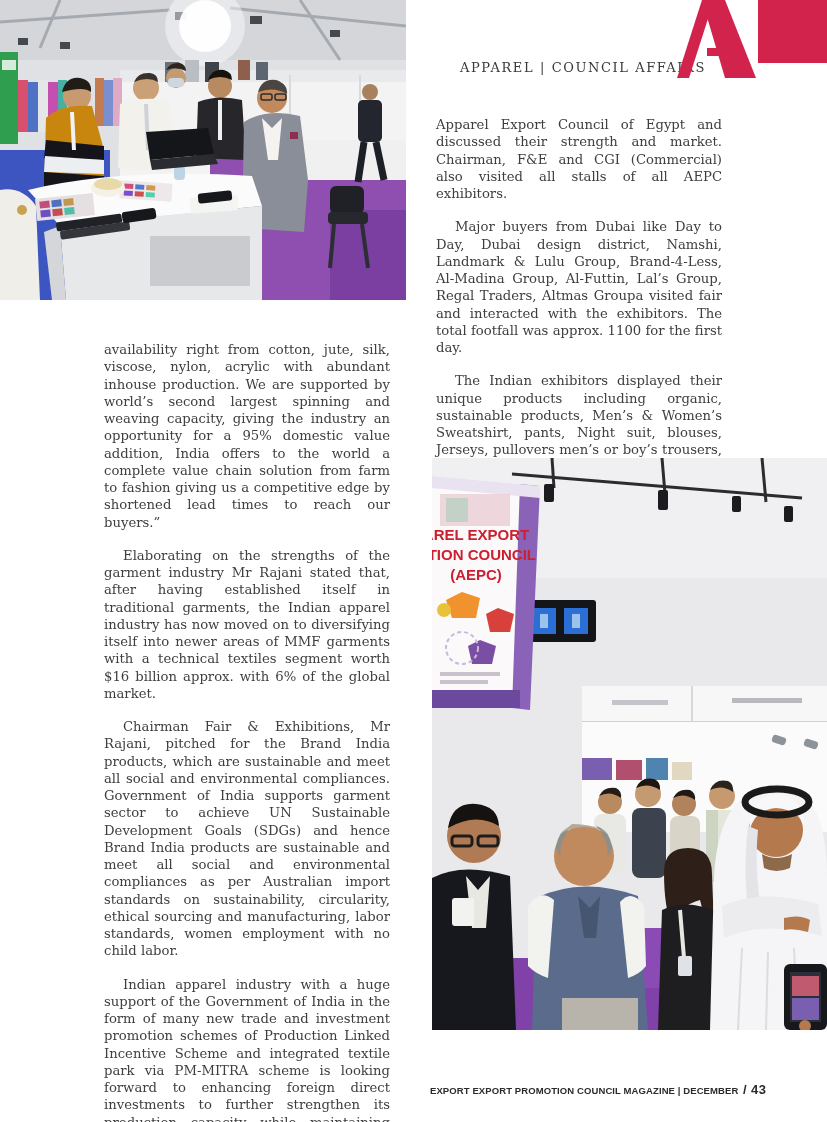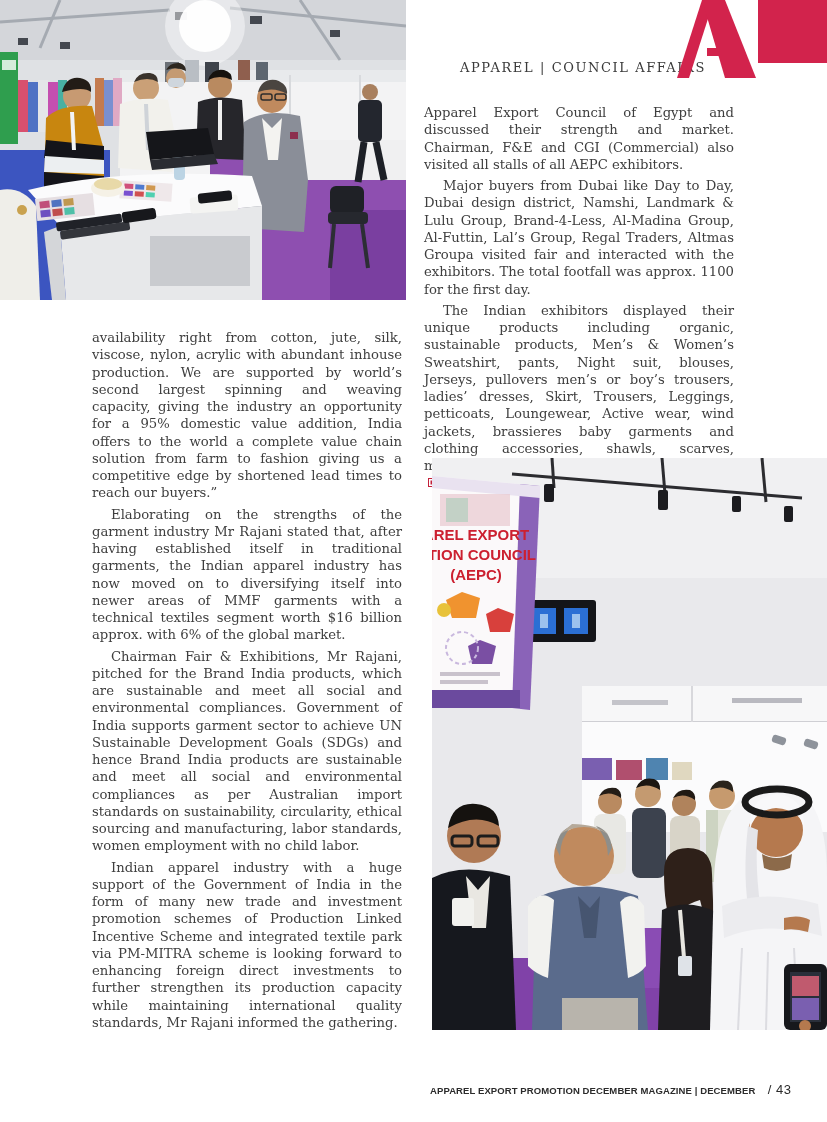--- a/index.html
+++ b/index.html
@@ -21,39 +21,39 @@
     font-size:13px;letter-spacing:1.6px;color:#3a3a3a;
     font-family:"DejaVu Serif","Liberation Serif",serif;
   }
   .logo-a{position:absolute;right:0;top:0;width:150px;height:80px;}
   
   .col{
     position:absolute;
     font-size:13.2px;line-height:17.25px;color:#3e3e3e;
     text-align:justify;
   }
-  .col p{margin:4px;padding:0;}
+  .col p{margin:16px;padding:0;}
   .col p.indent{text-indent:19px;}
   .col-left{left:88px;top:325px;width:318px;}
   .col-right{left:420px;top:100px;width:318px;}
   .end-square{
     display:inline-block;width:7px;height:7px;
     background:#c3203a;border:1.5px solid #c3203a;
     box-shadow:inset 0 0 0 1.5px #fff;
     margin-left:4px;vertical-align:baseline;
   }
   
   .footer{
     position:absolute;left:430px;top:1080px;width:335px;
     text-align:center;white-space:nowrap;
     font-family:"Liberation Sans","DejaVu Sans",sans-serif;
     color:#2b2b2b;
   }
   .footer .f-main{font-size:9.5px;font-weight:bold;letter-spacing:0.1px;}
-  .footer .f-page{font-size:13px;font-weight:normal;letter-spacing:0.5px;margin-left:8px;}
+  .footer .f-page{font-size:13px;font-weight:bold;letter-spacing:0.5px;}
 </style>
 </head>
 <body>
 
 <div class="page">
 
   <div class="photo photo-left">
     <svg width="406" height="300" viewBox="0 0 406 300">
 
       <rect x="0" y="0" width="406" height="300" fill="#dfe1e4"></rect>
@@ -370,17 +370,17 @@
         <rect x="352" y="506" width="43" height="66" rx="6" fill="#17181c"></rect>
         <rect x="358" y="514" width="31" height="50" fill="#2a2f3a"></rect>
         <rect x="360" y="518" width="27" height="20" fill="#c05a6e"></rect>
         <rect x="360" y="540" width="27" height="22" fill="#7a5fb0"></rect>
         <circle cx="373" cy="568" r="6" fill="#b5794e"></circle>
       </g>
     </svg>
   </div>
 
   <div class="footer">
-    <span class="f-main">APPAREL EXPORT PROMOTION DECEMBER MAGAZINE | DECEMBER</span>
+    <span class="f-main">EXPORT EXPORT PROMOTION COUNCIL MAGAZINE | DECEMBER</span>
     <span class="f-page">/ 43</span>
   </div>
 
 </div>
 
 </body></html>

